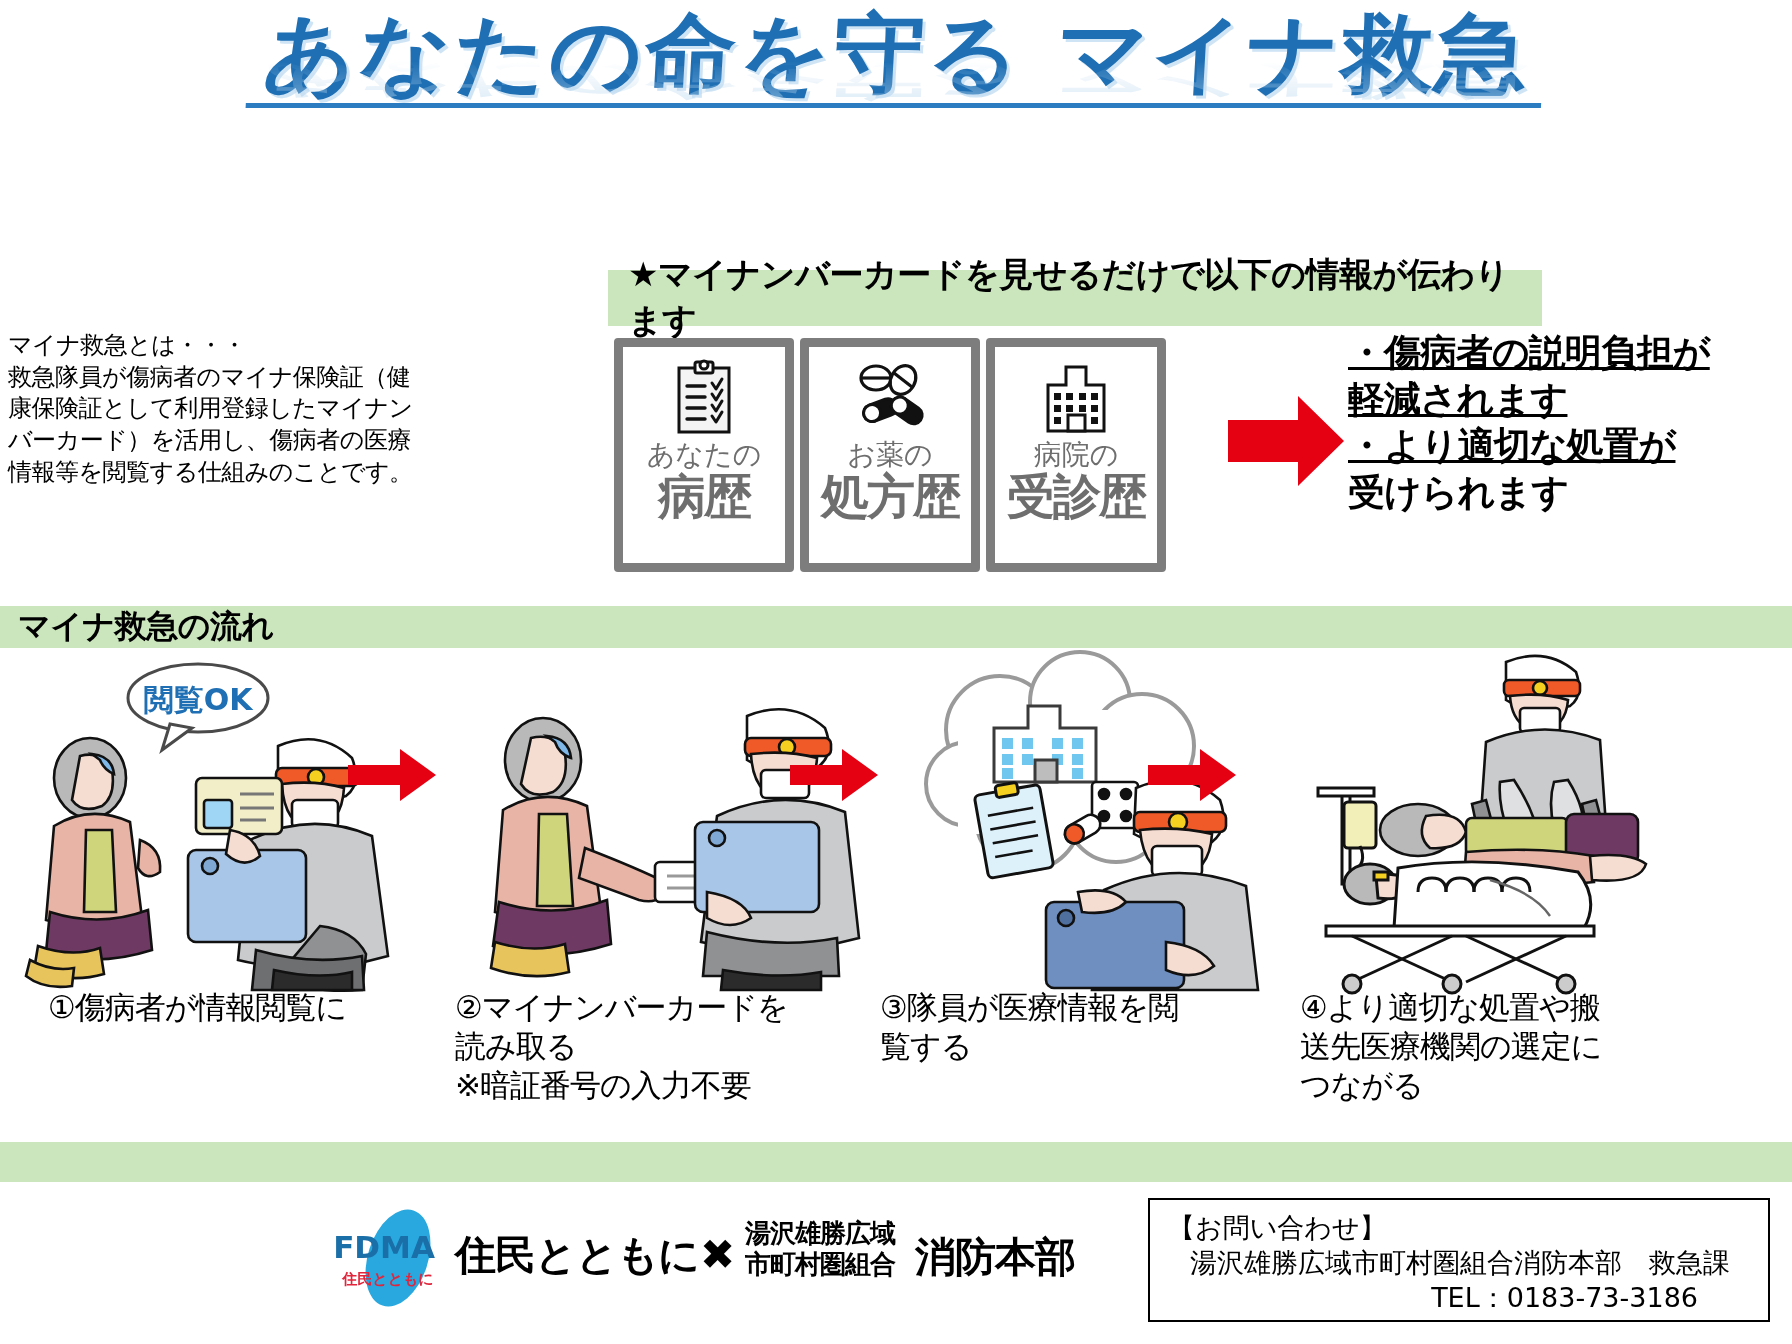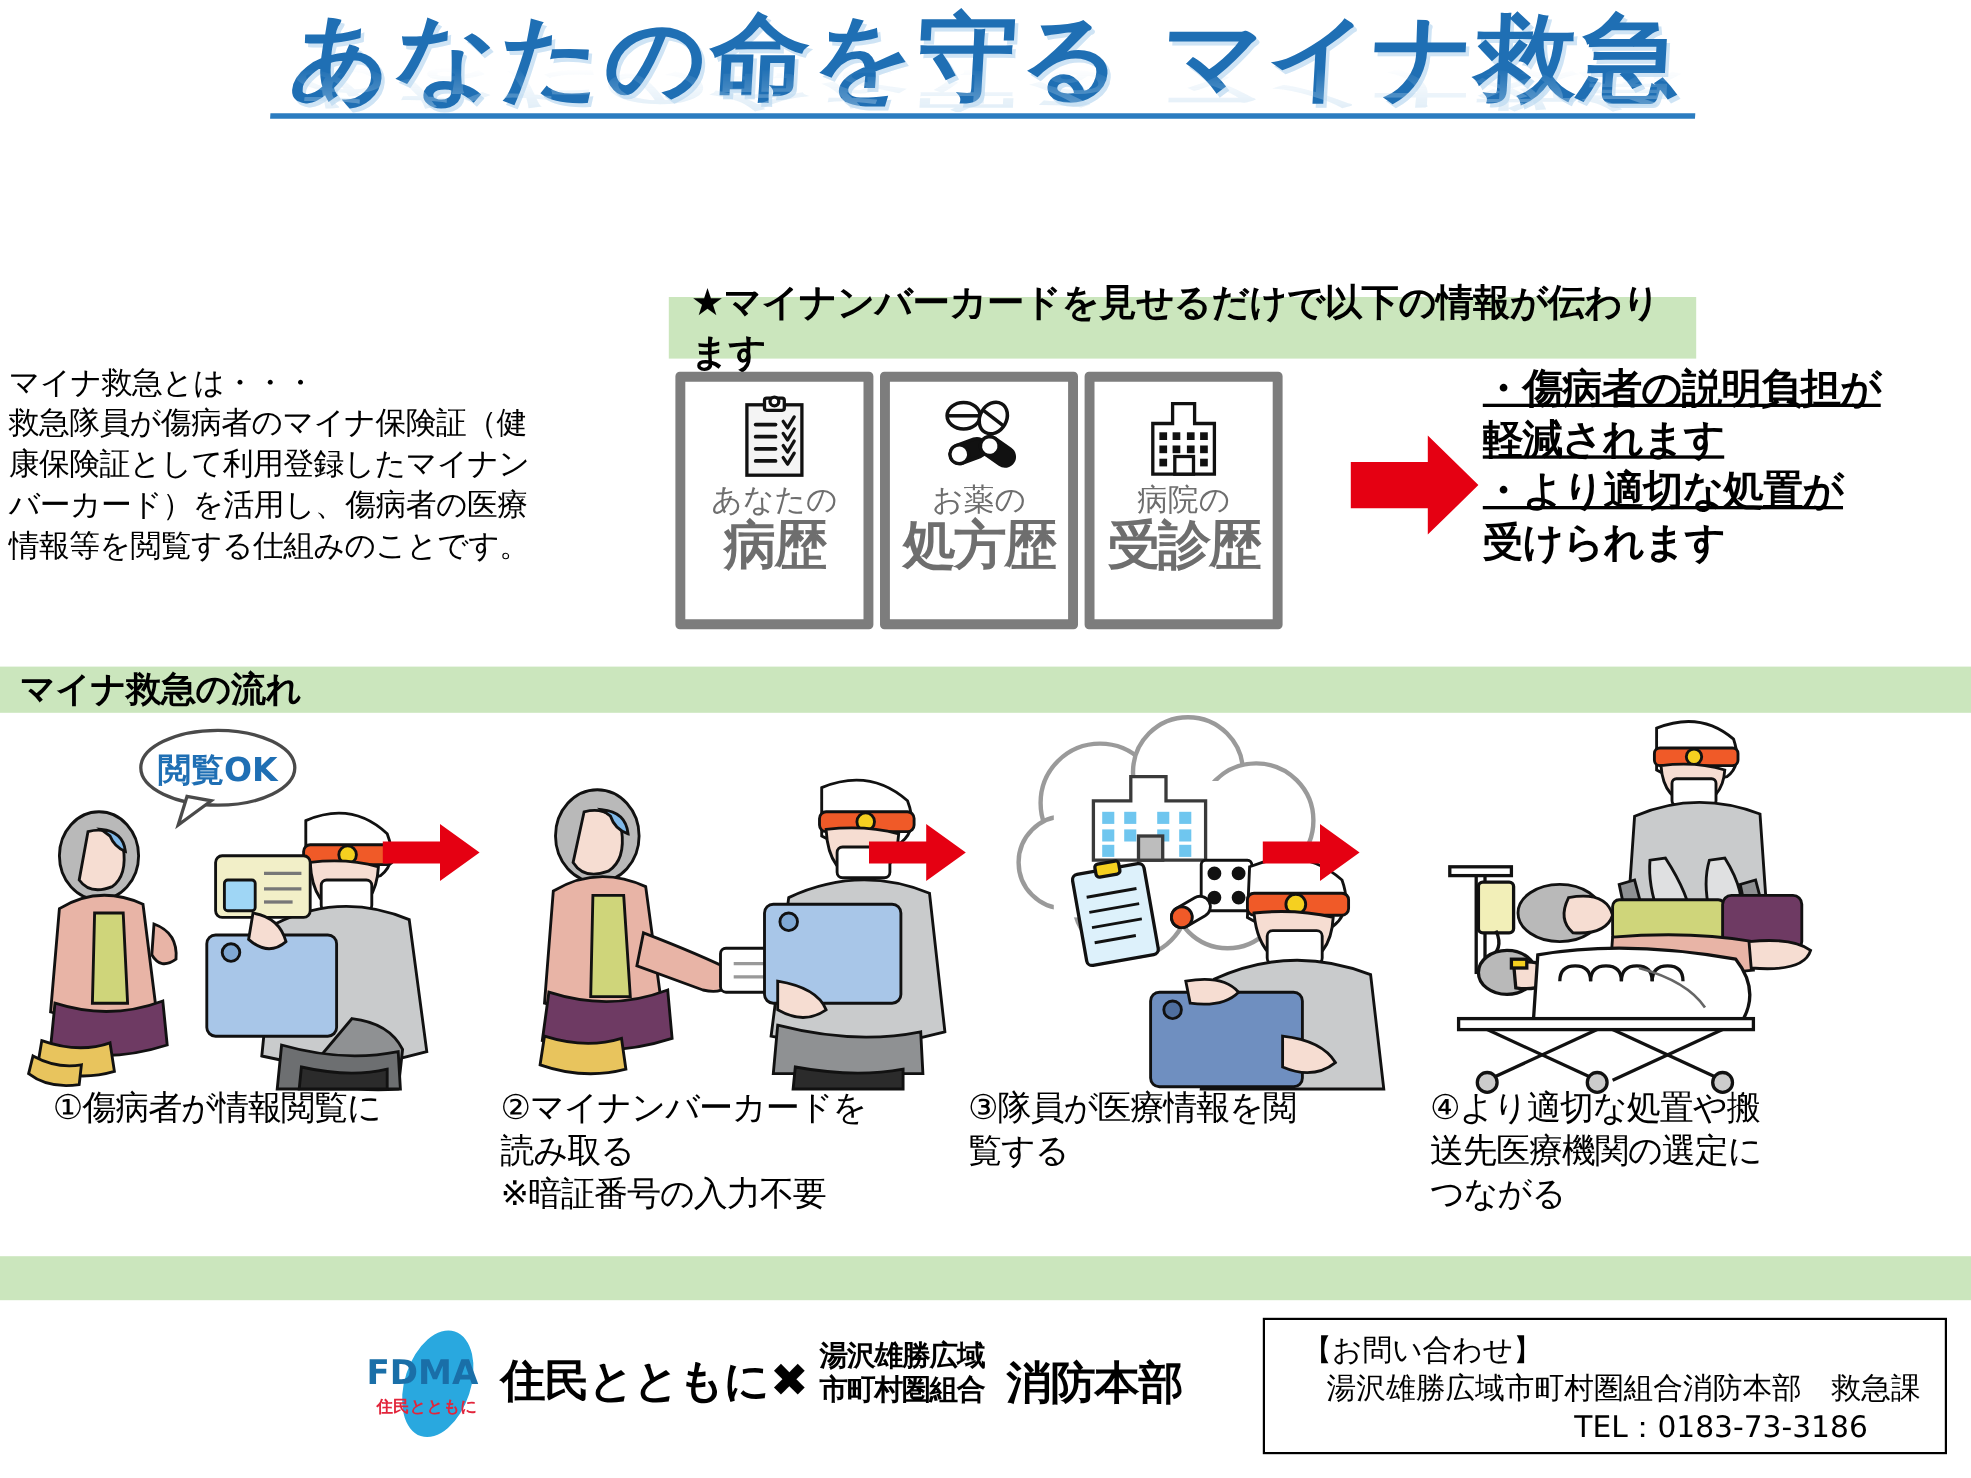--- a/index.html
+++ b/index.html
@@ -50,21 +50,21 @@
   }
   .date-text{
     font-size:58px;font-weight:bold;color:#ec0000;letter-spacing:2px;
     white-space:nowrap;line-height:1;
   }
 
   
   .desc{
     position:absolute;left:8px;top:330px;width:580px;
   }
-  .desc p{margin:0;font-size:28px;line-height:1.32;color:#000;font-weight:500;letter-spacing:-0.5px;}
+  .desc p{margin:0;font-size:24px;line-height:1.32;color:#000;font-weight:500;letter-spacing:-0.5px;}
 
   
   .info-head{
     position:absolute;left:608px;top:270px;width:934px;height:56px;
     background:#cbe6bd;display:flex;align-items:center;padding-left:20px;box-sizing:border-box;
   }
   .info-head span{font-size:34px;font-weight:bold;color:#000;letter-spacing:-0.5px;}
 
   
   .cards{
@@ -112,21 +112,21 @@
   .fdma{position:absolute;left:340px;top:14px;width:110px;height:110px;}
   .org1{position:absolute;left:455px;top:38px;font-size:41px;font-weight:bold;color:#000;letter-spacing:-1px;}
   .xmark{position:absolute;left:700px;top:40px;font-size:42px;font-weight:bold;color:#000;}
   .org2{position:absolute;left:745px;top:28px;font-size:26px;font-weight:bold;color:#000;line-height:1.18;letter-spacing:-1px;}
   .org3{position:absolute;left:915px;top:40px;font-size:41px;font-weight:bold;color:#000;letter-spacing:-1px;}
 
   .contact{
     position:absolute;left:1148px;top:8px;width:622px;height:124px;
     border:2px solid #000;background:#fff;box-sizing:border-box;padding:10px 14px 0 18px;
   }
-  .c-line{font-size:27px;color:#000;line-height:1.3;white-space:nowrap;margin-left:16px;}
+  .c-line{font-size:27px;color:#000;line-height:1.3;white-space:nowrap;}
   .c-l2{padding-left:22px;}
   .c-l3{text-align:right;padding-right:56px;}
 
   
   svg{display:block;overflow:visible;}
 </style>
 </head>
 <body>
 
 <div class="page">

